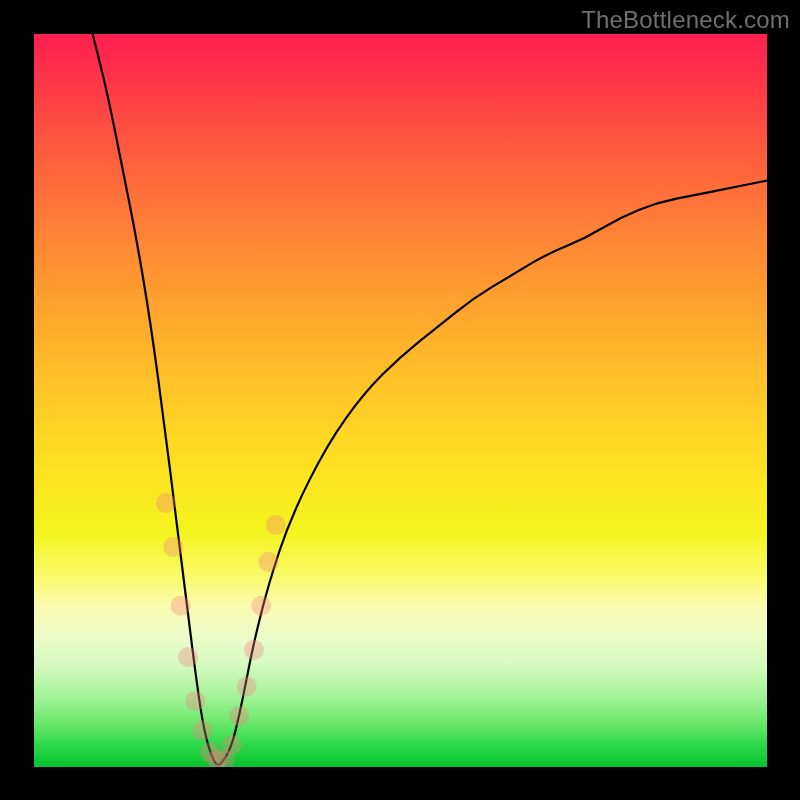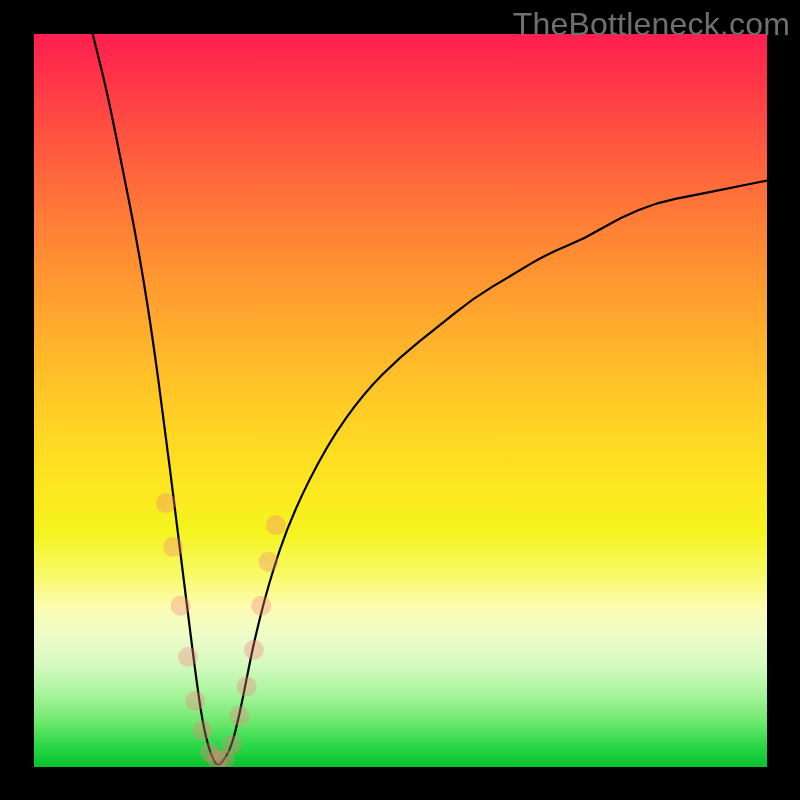--- a/index.html
+++ b/index.html
@@ -57,21 +57,21 @@
   .curve-path {
     fill: none;
     stroke: #000;
     stroke-width: 2.2;
     stroke-linecap: round;
   }
   .watermark {
     position: absolute;
     top: 6px;
     right: 10px;
-    font-size: 32px;
+    font-size: 24px;
     color: #6f6f6f;
     font-weight: 500;
     letter-spacing: 0.2px;
     user-select: none;
   }
   .marker {
     opacity: 0.35;
   }
 </style>
 </head>

